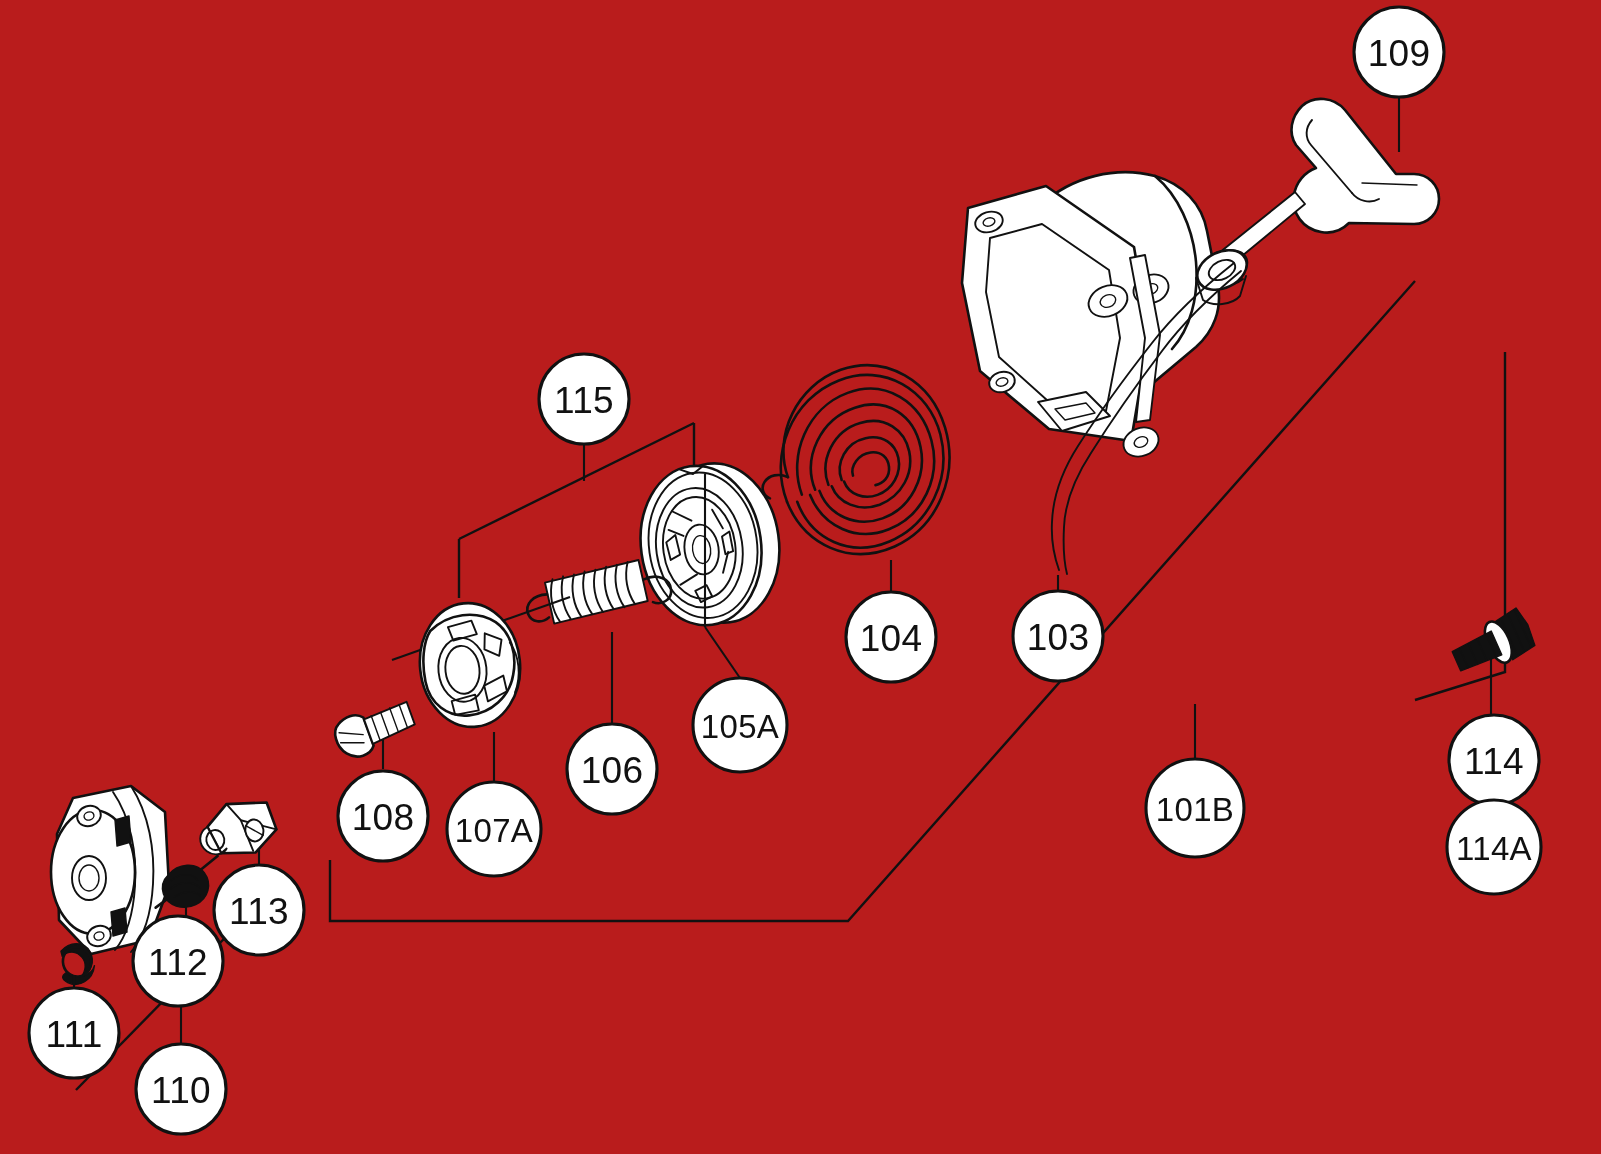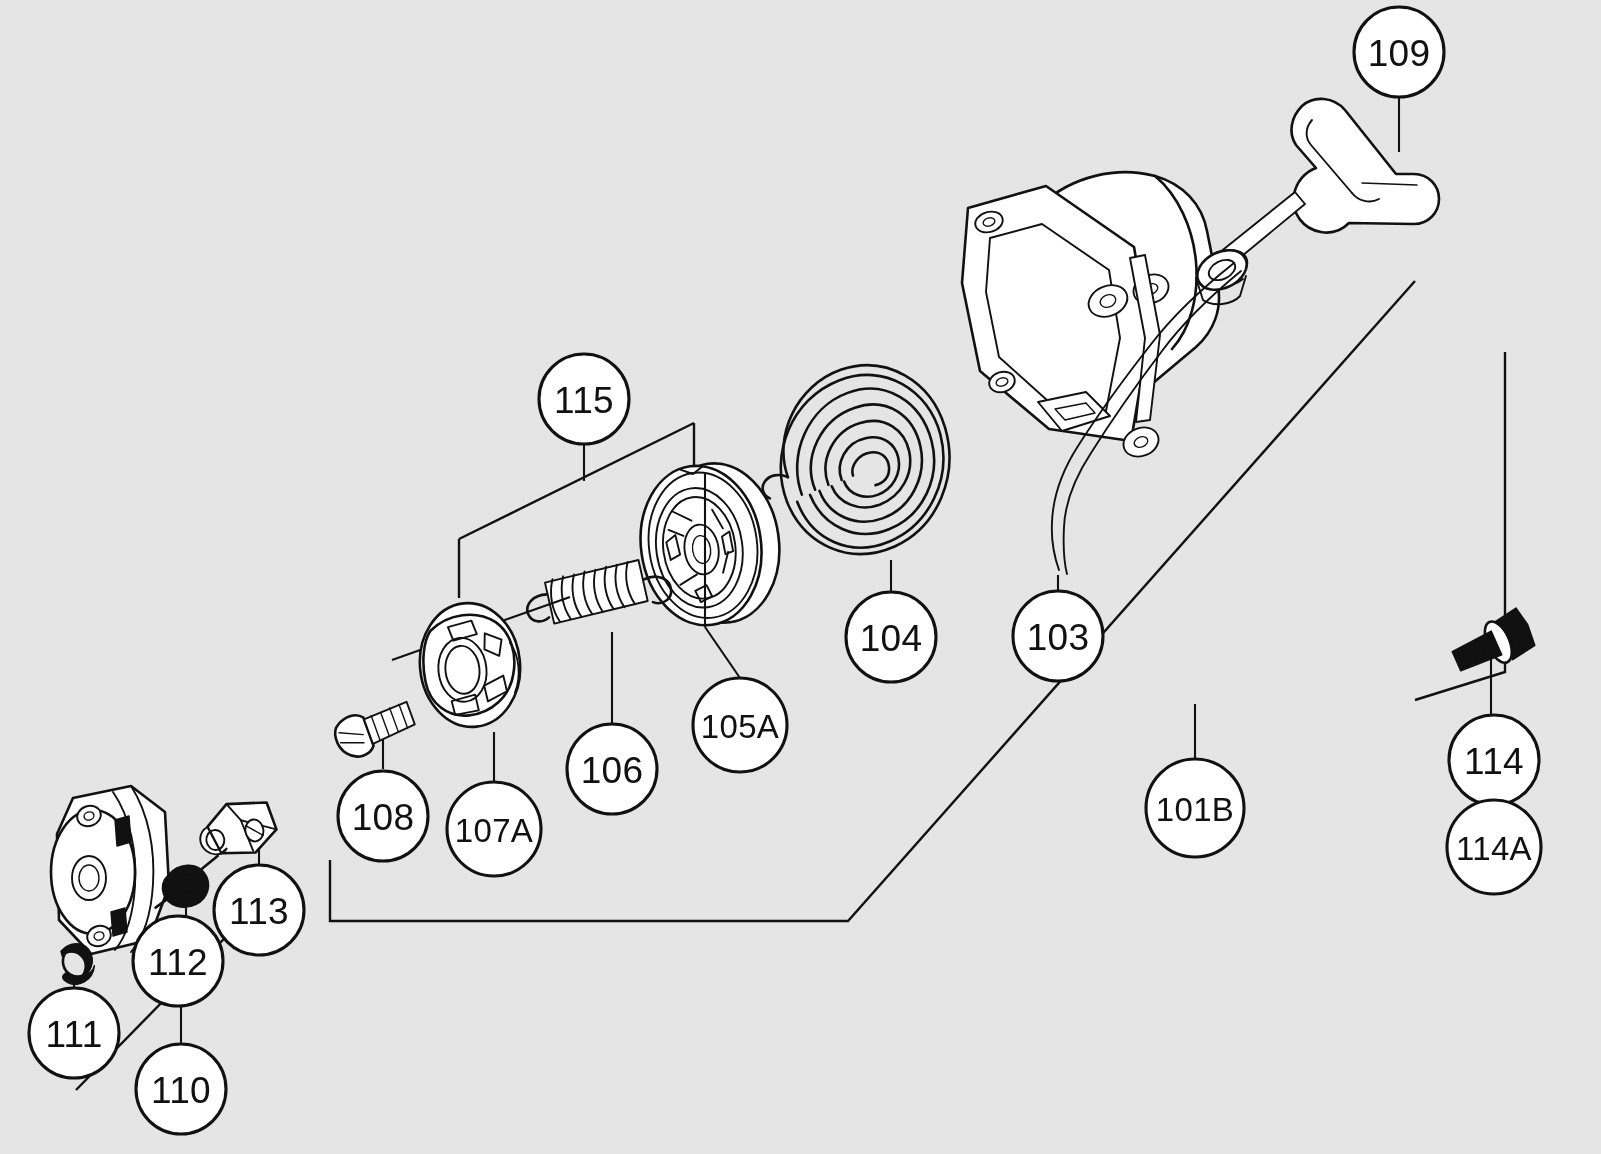--- a/index.html
+++ b/index.html
@@ -8,21 +8,21 @@
     padding: 0;
     background: #ffffff;
   }
   body {
     font-family: "Liberation Sans", sans-serif;
   }
   #diagram-root {
     position: relative;
     width: 1601px;
     height: 1154px;
-    background: #e5e5e5;
+    background: #b91c1c;
     overflow: hidden;
   }
   #diagram-svg {
     position: absolute;
     top: 0;
     left: 0;
     width: 1601px;
     height: 1154px;
     display: block;
   }

